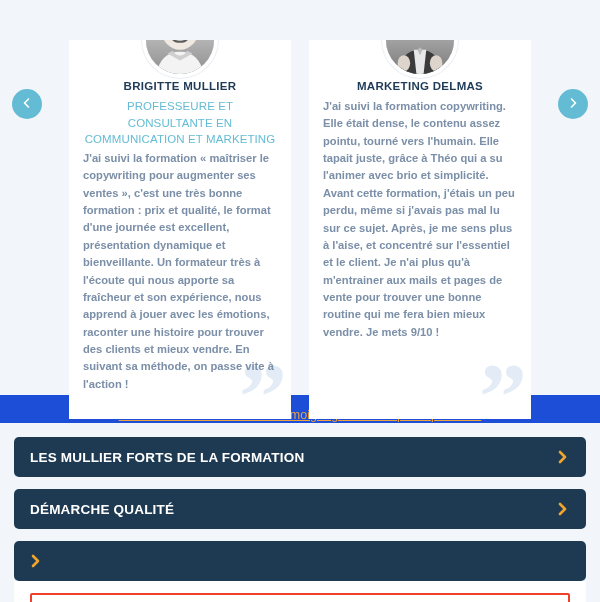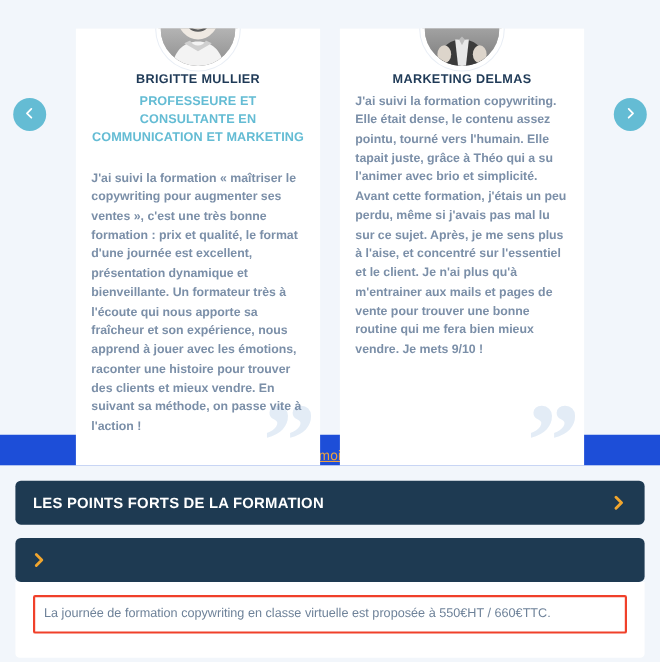--- a/index.html
+++ b/index.html
@@ -21,21 +21,21 @@
     position: relative;
     width: 600px;
     height: 395px;
     background: #f2f6fb;
     padding-top: 0;
   }
 
   .cards {
     display: flex;
     gap: 18px;
-    padding: 4px 60px;
+    padding: 18px 60px;
     justify-content: center;
   }
 
   .card {
     position: relative;
     width: 222px;
     background: #ffffff;
     margin-top: 22px;
     padding: 40px 14px 26px 14px;
     overflow: hidden;
@@ -66,23 +66,22 @@
     letter-spacing: 0.3px;
     margin-bottom: 6px;
   }
 
   .card-role {
     font-size: 11.5px;
     color: #64bcd4;
     text-align: center;
     line-height: 1.45;
     letter-spacing: 0.1px;
-    margin-bottom: 20px;
+    margin-bottom: 2px;
     text-transform: uppercase;
-    font-weight: bold;
   }
 
   .card-quote {
     font-size: 11.2px;
     color: #7b8fa8;
     text-align: left;
     line-height: 1.55;
     position: relative;
     z-index: 2;
     font-weight: bold;
@@ -257,29 +256,39 @@
 </div>
 
 <div class="all-link-wrap">
   <a class="all-link">&gt; Retrouvez l'ensemble des témoignages de nos participants ici.</a>
 </div>
 
 <div class="accordions">
 
   <div class="acc-item">
     <div class="acc-header">
-      <span class="acc-title">LES POINTS FORTS DE LA FORMATION</span>
+      <span class="acc-title">LES MULLIER FORTS DE LA FORMATION</span>
       <span class="acc-chevron">
         <svg viewBox="0 0 11 16" fill="none" stroke="#f0a52e" stroke-width="2.6" stroke-linecap="round" stroke-linejoin="round">
           <polyline points="3,3 8,8 3,13"></polyline>
         </svg>
       </span>
     </div>
   </div>
 
+  <div class="acc-item">
+    <div class="acc-header">
+      <span class="acc-title">DÉMARCHE QUALITÉ</span>
+      <span class="acc-chevron">
+        <svg viewBox="0 0 11 16" fill="none" stroke="#f0a52e" stroke-width="2.6" stroke-linecap="round" stroke-linejoin="round">
+          <polyline points="3,3 8,8 3,13"></polyline>
+        </svg>
+      </span>
+    </div>
+  </div>
 
   <div class="acc-item">
     <div class="acc-header">
       <span class="acc-chevron">
         <svg viewBox="0 0 11 16" fill="none" stroke="#f0a52e" stroke-width="2.6" stroke-linecap="round" stroke-linejoin="round">
           <polyline points="3,3 8,8 3,13"></polyline>
         </svg>
       </span>
     </div>
     <div class="acc-body">

